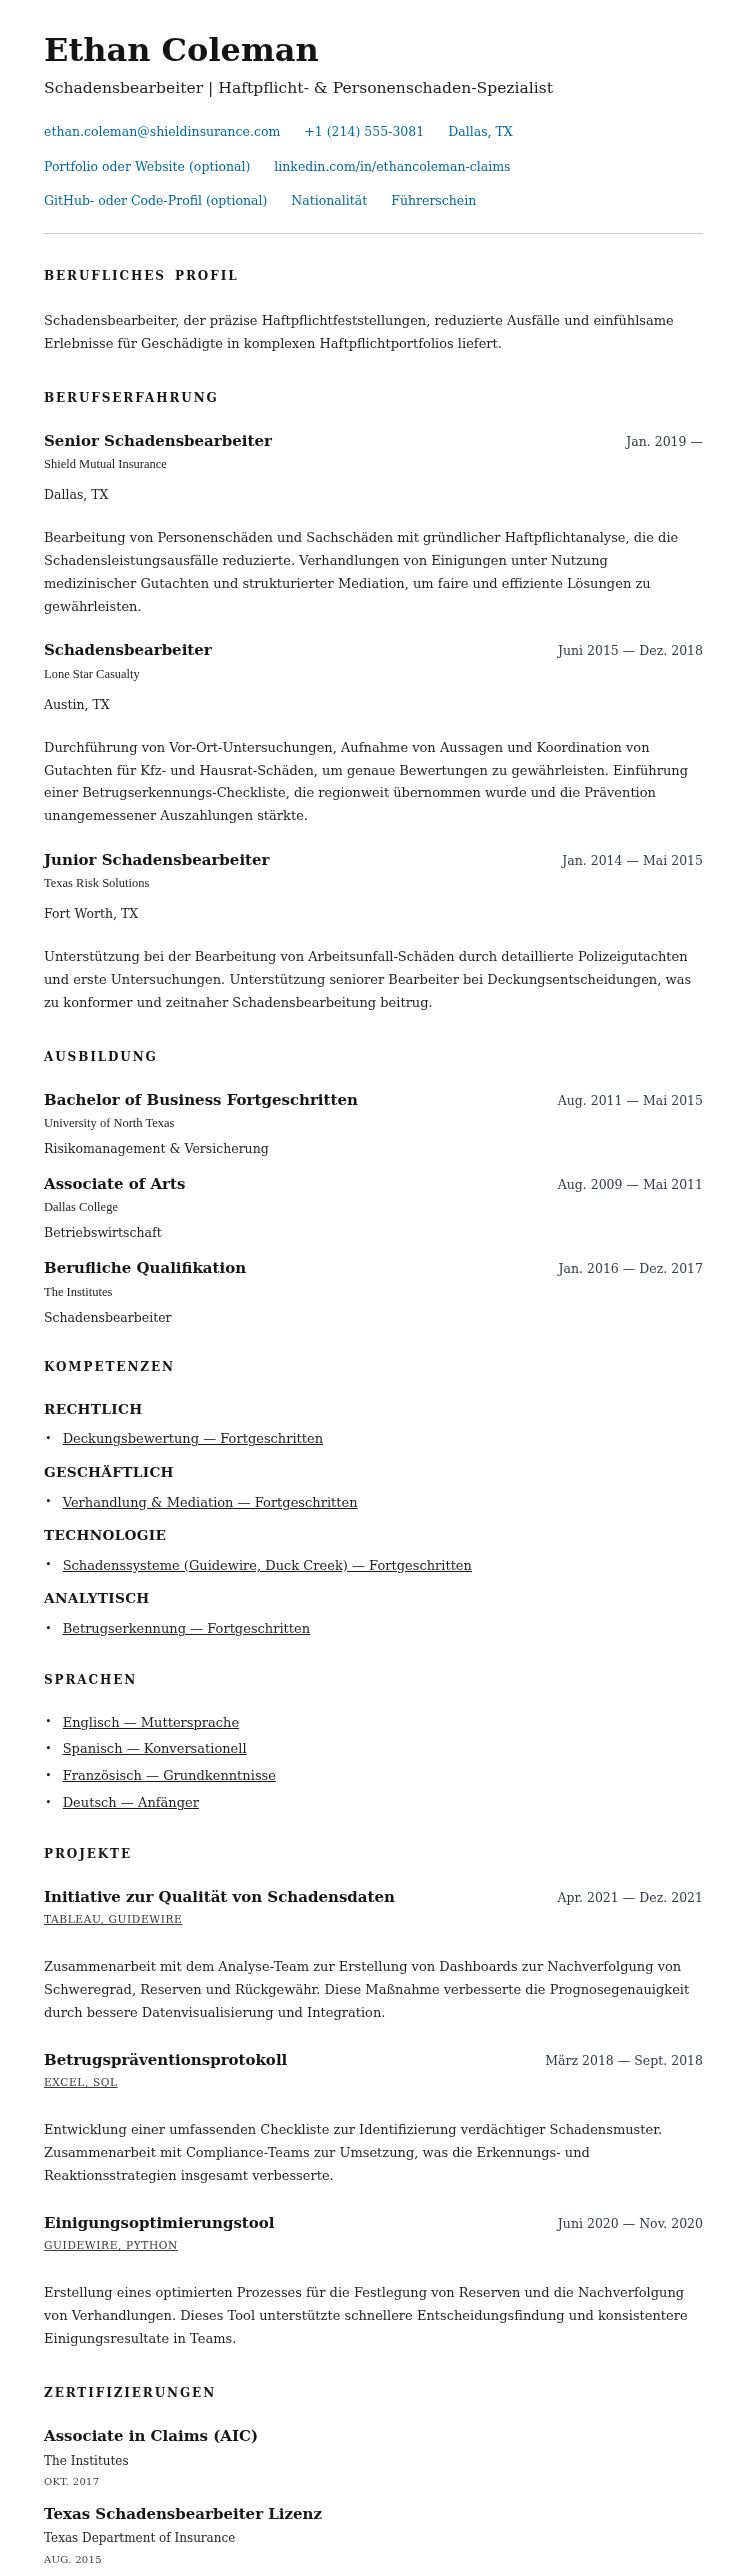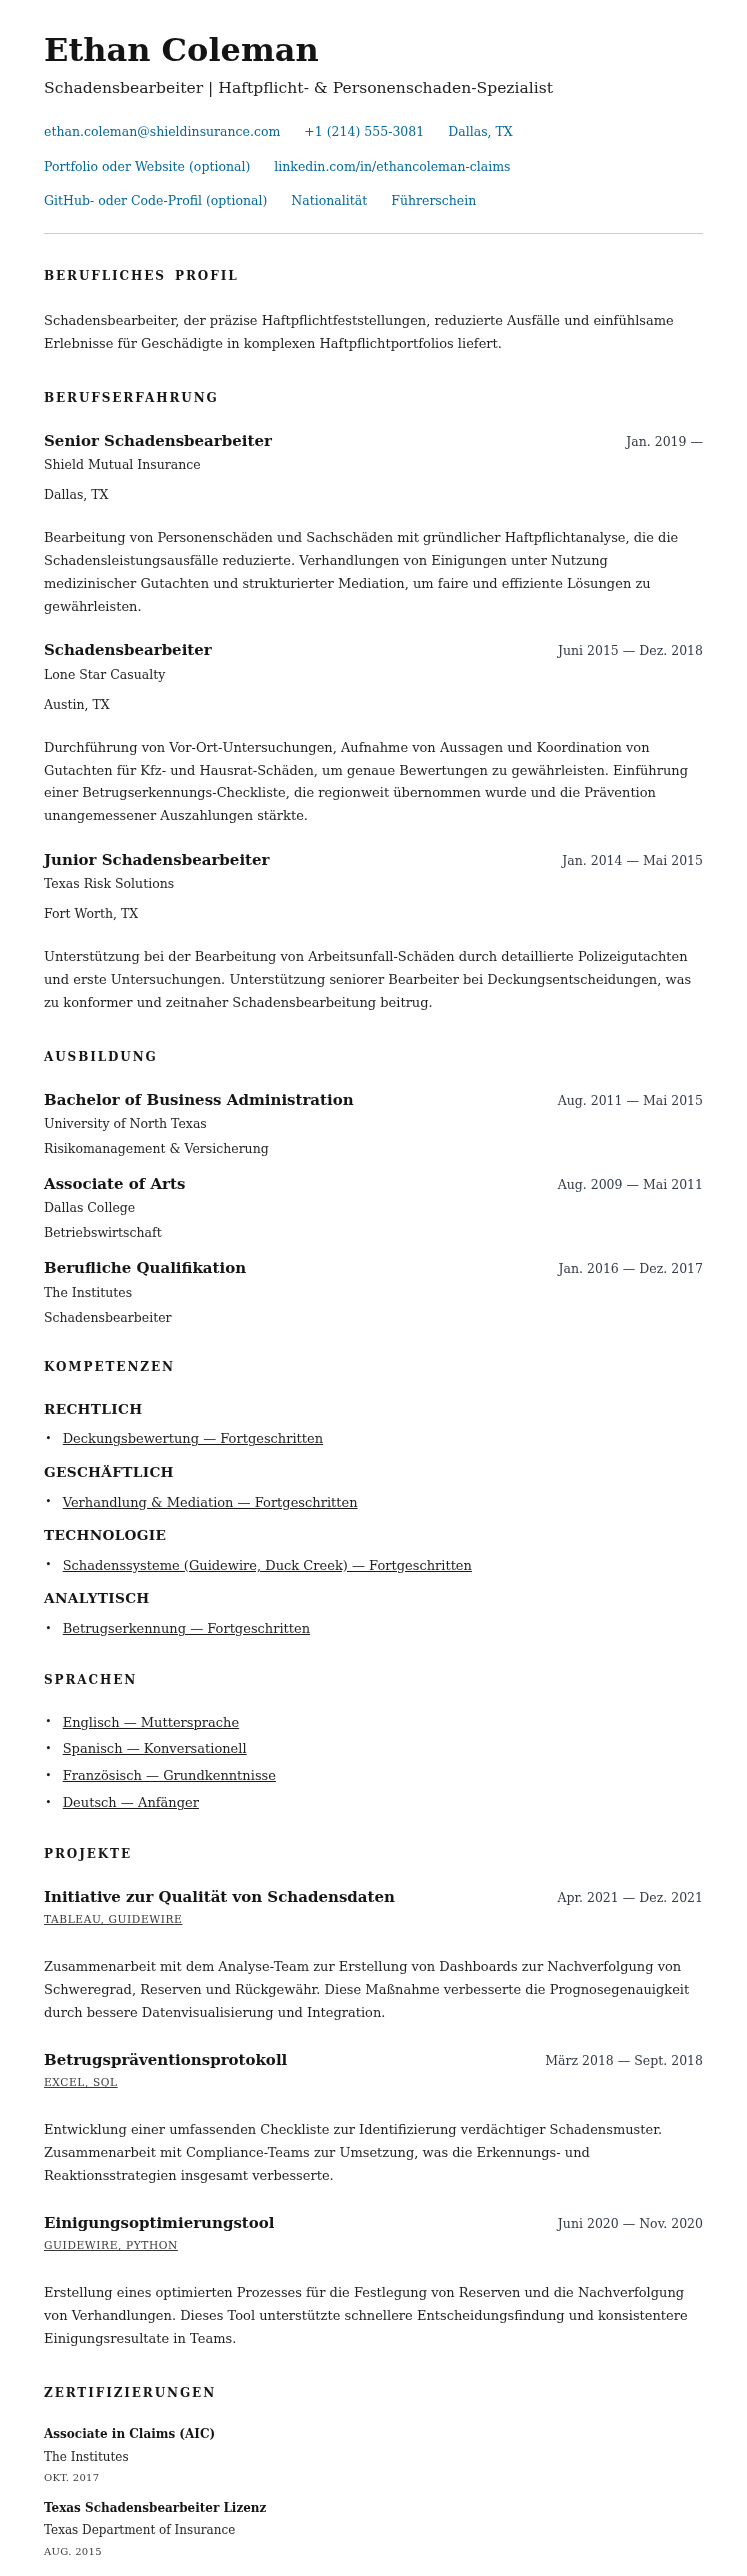--- a/index.html
+++ b/index.html
@@ -76,21 +76,21 @@
     font-weight: 700;
     color: #161616;
   }
   .entry-date {
     font-size: 12.5px;
     font-weight: 400;
     color: #333a44;
     white-space: nowrap;
     margin-left: 15px;
   }
-  .entry-company { font-size: 12.5px; color: #242424; margin: 0 0 15px 0; }
+  .entry-company { font-size: 12.5px; color: #242424; margin: 0 0 15px 0; font-family: Liberation Serif, serif; }
   .entry-location { font-size: 12.5px; color: #242424; margin: 0 0 25px 0; }
   .entry-desc { font-size: 13px; line-height: 1.76; margin: 0; color: #1f1f1f; }
 
   .edu.entry { margin-bottom: 18.7px; }
   .edu .entry-company { margin-bottom: 10px; }
   .edu .entry-location { margin-bottom: 0; }
 
   .proj.entry { margin-bottom: 26px; }
   .proj-tags {
     font-size: 10.6px;
@@ -127,21 +127,21 @@
     content: "•";
     position: absolute;
     left: 1.2px;
     top: 0.6px;
     font-size: 10.6px;
     color: #1c1c1c;
   }
 
   
   .cert { margin-bottom: 17.4px; }
-  .cert-name { font-size: 12px; font-weight: 700; margin: 0 0 8.7px 0; color: #161616; }
+  .cert-name { font-size: 15px; font-weight: 700; margin: 0 0 8.7px 0; color: #161616; }
   .cert-issuer { font-size: 12px; margin: 0 0 8.7px 0; color: #242424; }
   .cert-date {
     font-size: 10px;
     letter-spacing: 0.3px;
     color: #3d3d3d;
     margin: 0;
   }
 </style>
 </head>
 <body>
@@ -206,21 +206,21 @@
       <p class="entry-location">Fort Worth, TX</p>
       <p class="entry-desc">Unterstützung bei der Bearbeitung von Arbeitsunfall-Schäden durch detaillierte Polizeigutachten und erste Untersuchungen. Unterstützung seniorer Bearbeiter bei Deckungsentscheidungen, was zu konformer und zeitnaher Schadensbearbeitung beitrug.</p>
     </div>
   </section>
 
   <section class="section">
     <h2 class="sec-heading">AUSBILDUNG</h2>
 
     <div class="entry edu">
       <div class="entry-head">
-        <span class="entry-title">Bachelor of Business Administration</span>
+        <span class="entry-title">Bachelor of Business Fortgeschritten</span>
         <span class="entry-date">Aug. 2011 — Mai 2015</span>
       </div>
       <p class="entry-company">University of North Texas</p>
       <p class="entry-location">Risikomanagement &amp; Versicherung</p>
     </div>
 
     <div class="entry edu">
       <div class="entry-head">
         <span class="entry-title">Associate of Arts</span>
         <span class="entry-date">Aug. 2009 — Mai 2011</span>

